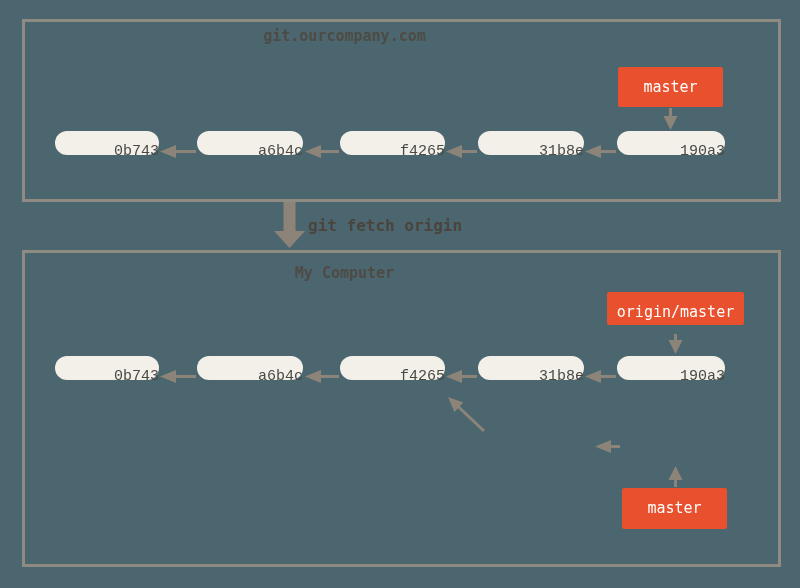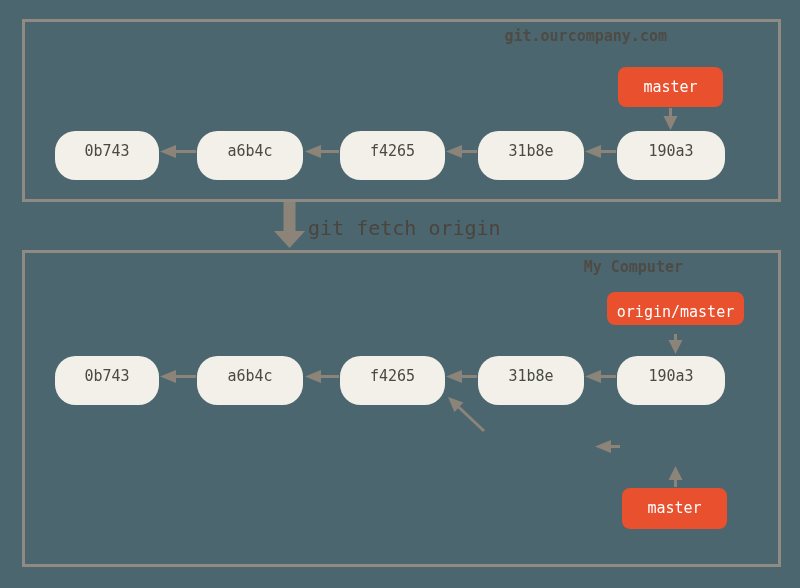--- a/index.html
+++ b/index.html
@@ -37,52 +37,53 @@
     box-sizing: border-box;
     border: 3px solid var(--box-border);
     background: transparent;
   }
   .box-remote { left: 22px; top: 19px;  width: 759px; height: 183px; }
   .box-local  { left: 22px; top: 250px; width: 759px; height: 317px; }
   .box-title {
     position: absolute;
     left: 22px;
     width: 645px;
-    text-align: right;
+    text-align: center;
     font-size: 15px;
     font-weight: bold;
     color: var(--title-text);
     letter-spacing: 0px;
   }
   .title-remote { top: 27px; }
-  .title-local  { top: 258px; padding-left: 16px; }
+  .title-local  { top: 264px; }
   .commit-node {
     position: absolute;
-    height: 49px;
+    height: 24px;
     line-height: 41px;
     border-radius: 20.5px;
     background: var(--node-fill);
     color: var(--node-text);
-    text-align: center;
+    text-align: right;
     font-size: 15px;
+    font-family: Liberation Mono, monospace;
   }
   .branch-label {
     position: absolute;
     background: var(--label-bg);
     color: var(--label-text);
     text-align: center;
     font-size: 15px;
-    border-radius: 8px;
+    border-radius: 2px;
   }
   .command-text {
     position: absolute;
     left: 308px;
     top: 216px;
-    font-size: 20px;
-    font-weight: normal;
+    font-size: 16px;
+    font-weight: bold;
     color: var(--command-text);
     text-align: right;
   }
 </style>
 </head>
 <body>
 
 <div class="canvas">
 
   <svg class="arrows" viewBox="0 0 800 588" xmlns="http://www.w3.org/2000/svg">

